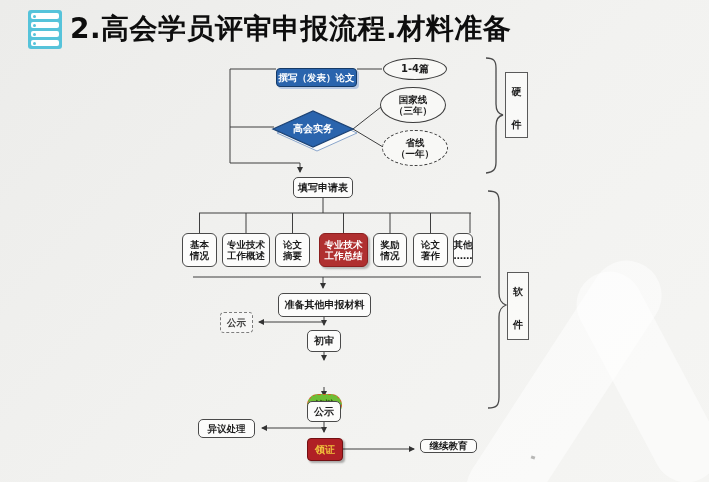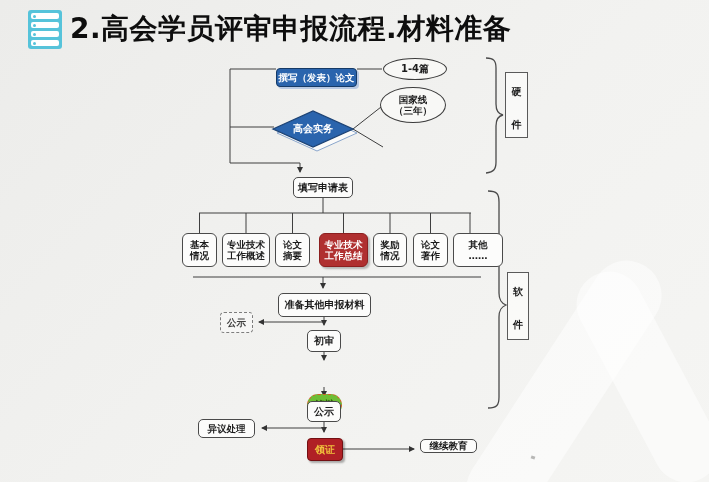--- a/index.html
+++ b/index.html
@@ -114,36 +114,38 @@
       <path d="M486,58 C494,58 496,61 496,68 L496,104 C496,111 498,114 503,115 C498,116 496,119 496,126 L496,162 C496,169 494,172 486,173"></path>
       <path d="M488,191 C497,191 499,194 499,202 L499,293 C499,300 501,303 506,305 C501,307 499,310 499,317 L499,397 C499,405 497,408 488,408"></path>
     </g>
   </svg>
 
   <div class="node blue" style="left:276px;top:60px;width:81px;height:19px;">撰写（发表）论文</div>
   <div class="node ellipse" style="left:383px;top:58px;width:64px;height:22px;">1-4篇</div>
   <div class="node diamond-label" style="left:279px;top:122px;width:68px;height:14px;">高会实务</div>
   <div class="node ellipse" style="left:380px;top:87px;width:66px;height:36px;font-size:9.5px;">国家线
 （三年）</div>
+  <div class="node ellipse dashed" style="left:382px;top:130px;width:66px;height:36px;font-size:9.5px;">省线
+（一年）</div>
 
   <div class="node" style="left:293px;top:177px;width:60px;height:21px;">填写申请表</div>
 
   <div class="node section" style="left:182px;width:35px;">基本
 情况</div>
   <div class="node section" style="left:222px;width:48px;">专业技术
 工作概述</div>
   <div class="node section" style="left:275px;width:35px;">论文
 摘要</div>
   <div class="node section red" style="left:319px;width:49px;">专业技术
 工作总结</div>
   <div class="node section" style="left:373px;width:34px;">奖励
 情况</div>
   <div class="node section" style="left:413px;width:35px;">论文
 著作</div>
-  <div class="node section" style="left:453px;width:50px;">其他
+  <div class="node section" style="left:453px;width:20px;">其他
 ……</div>
 
   <div class="node" style="left:278px;top:293px;width:93px;height:24px;">准备其他申报材料</div>
   <div class="node dashedbox" style="left:220px;top:312px;width:33px;height:21px;font-size:9.5px;">公示</div>
   <div class="node" style="left:307px;top:330px;width:34px;height:22px;">初审</div>
   <div class="node green" style="left:307px;top:365px;width:35px;height:22px;">答辩</div>
   <div class="node" style="left:307px;top:401px;width:34px;height:21px;">公示</div>
   <div class="node" style="left:198px;top:419px;width:57px;height:19px;font-size:9.5px;text-align:center;">异议处理</div>
   <div class="node cert" style="left:307px;top:438px;width:36px;height:23px;">领证</div>
   <div class="node" style="left:420px;top:439px;width:57px;height:14px;font-size:9.5px;text-align:center;">继续教育</div>

